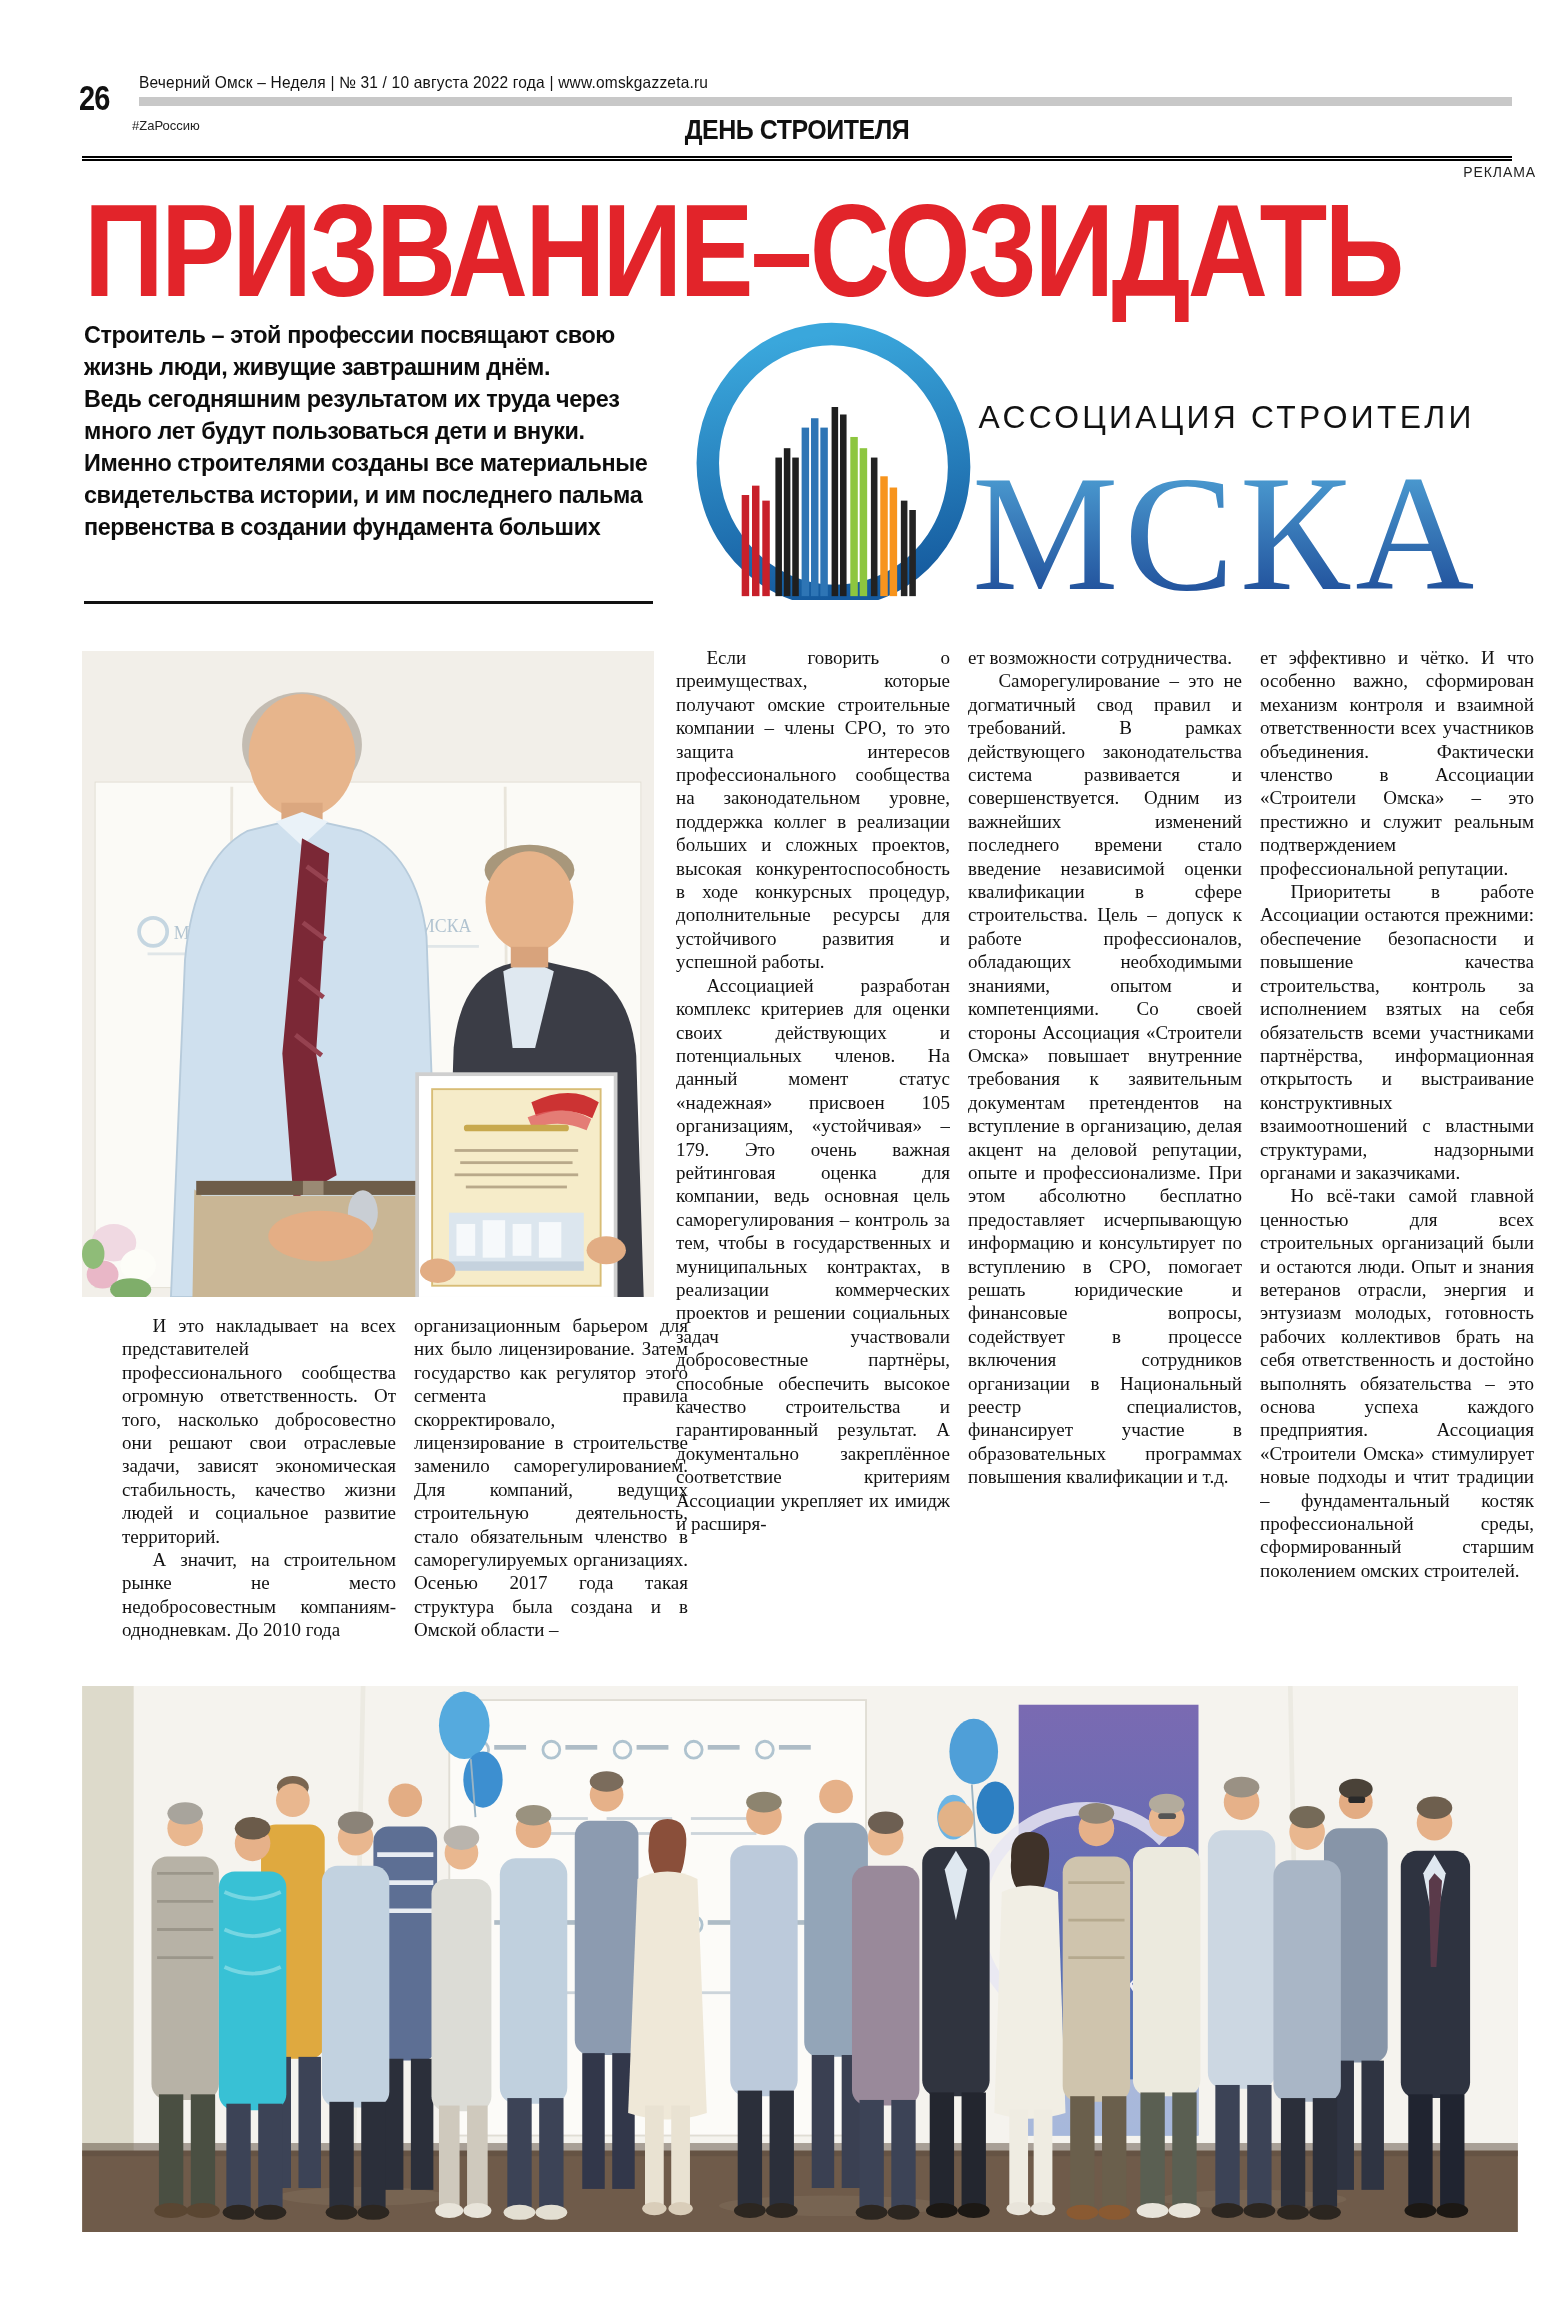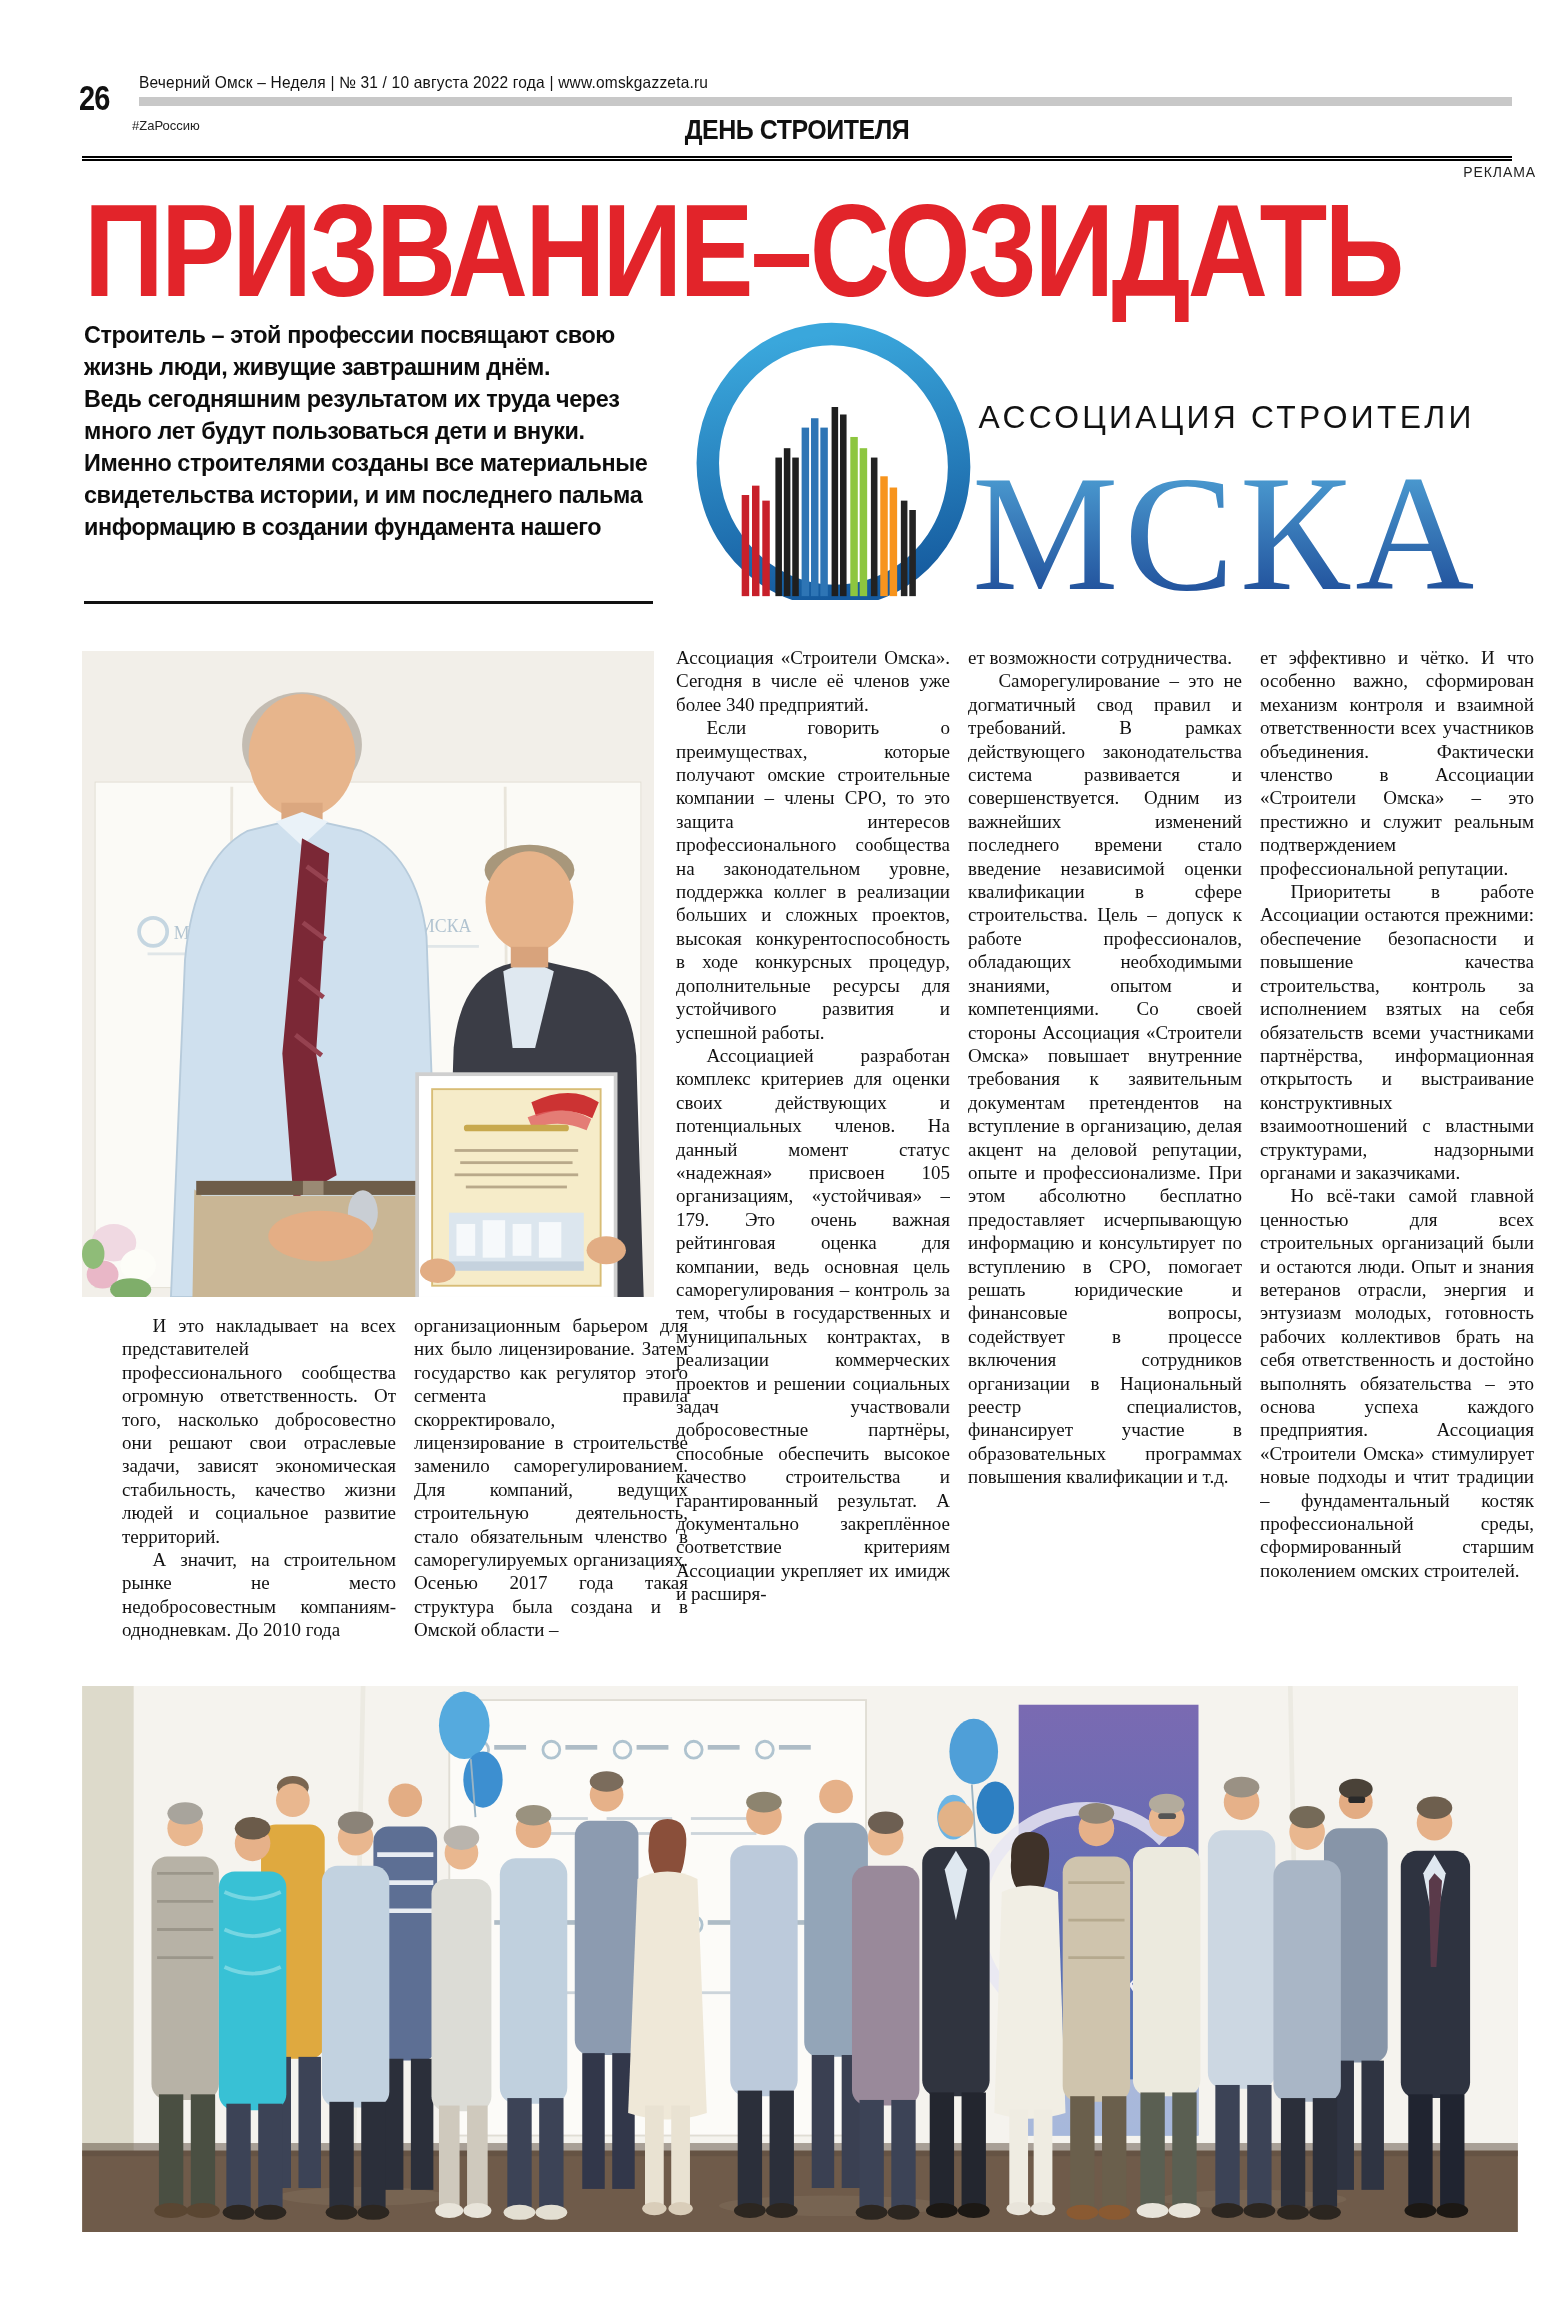--- a/index.html
+++ b/index.html
@@ -56,21 +56,21 @@
   <span>СОЗИДАТЬ</span>
 </div>
 
 <div class="abs lead">
   <div>Строитель – этой профессии посвящают свою</div>
   <div>жизнь люди, живущие завтрашним днём.</div>
   <div>Ведь сегодняшним результатом их труда через</div>
   <div>много лет будут пользоваться дети и внуки.</div>
   <div>Именно строителями созданы все материальные</div>
   <div>свидетельства истории, и им последнего пальма</div>
-  <div>информацию в создании фундамента нашего</div>
+  <div>первенства в создании фундамента больших</div>
 </div>
 <div class="abs lead-rule"></div>
 
 <svg class="abs" style="left:693px;top:317px;" width="824" height="283" viewBox="0 0 880 302">
   <defs>
     <linearGradient id="ringGrad" x1="0" y1="0" x2="0" y2="1">
       <stop offset="0" stop-color="#3aa7dc"></stop>
         <stop offset="1" stop-color="#155a9e"></stop>
     </linearGradient>
     <linearGradient id="wordGrad" x1="0" y1="0" x2="0" y2="1">
@@ -180,21 +180,20 @@
 </div>
 
 <div class="abs col c-under" style="left:82px;">
   <p>И это накладывает на всех представителей профессионального сообщества огромную ответственность. От того, насколько добросовестно они решают свои отраслевые задачи, зависят экономическая стабильность, качество жизни людей и социальное развитие территорий.</p>
   <p>А значит, на строительном рынке не место недобросовестным компаниям-однодневкам. До 2010 года</p>
 </div>
 <div class="abs col c-under" style="left:374px;">
   <p class="no-indent">организационным барьером для них было лицензирование. Затем государство как регулятор этого сегмента правила скорректировало, лицензирование в строительстве заменило саморегулированием. Для компаний, ведущих строительную деятельность, стало обязательным членство в саморегулируемых организациях. Осенью 2017 года такая структура была создана и в Омской области –</p>
 </div>
 <div class="abs col c-tall" style="left:676px;">
-  <p class="no-indent">Ассоциация «Строители Омска». Сегодня в числе её членов уже более 340 предприятий.</p>
   <p>Если говорить о преимуществах, которые получают омские строительные компании – члены СРО, то это защита интересов профессионального сообщества на законодательном уровне, поддержка коллег в реализации больших и сложных проектов, высокая конкурентоспособность в ходе конкурсных процедур, дополнительные ресурсы для устойчивого развития и успешной работы.</p>
   <p>Ассоциацией разработан комплекс критериев для оценки своих действующих и потенциальных членов. На данный момент статус «надежная» присвоен 105 организациям, «устойчивая» – 179. Это очень важная рейтинговая оценка для компании, ведь основная цель саморегулирования – контроль за тем, чтобы в государственных и муниципальных контрактах, в реализации коммерческих проектов и решении социальных задач участвовали добросовестные партнёры, способные обеспечить высокое качество строительства и гарантированный результат. А документально закреплённое соответствие критериям Ассоциации укрепляет их имидж и расширя-</p>
 </div>
 <div class="abs col c-tall" style="left:968px;">
   <p class="no-indent">ет возможности сотрудничества.</p>
   <p>Саморегулирование – это не догматичный свод правил и требований. В рамках действующего законодательства система развивается и совершенствуется. Одним из важнейших изменений последнего времени стало введение независимой оценки квалификации в сфере строительства. Цель – допуск к работе профессионалов, обладающих необходимыми знаниями, опытом и компетенциями. Со своей стороны Ассоциация «Строители Омска» повышает внутренние требования к заявительным документам претендентов на вступление в организацию, делая акцент на деловой репутации, опыте и профессионализме. При этом абсолютно бесплатно предоставляет исчерпывающую информацию и консультирует по вступлению в СРО, помогает решать юридические и финансовые вопросы, содействует в процессе включения сотрудников организации в Национальный реестр специалистов, финансирует участие в образовательных программах повышения квалификации и т.д.</p>
 </div>
 <div class="abs col c-tall" style="left:1260px;">
   <p class="no-indent">ет эффективно и чётко. И что особенно важно, сформирован механизм контроля и взаимной ответственности всех участников объединения. Фактически членство в Ассоциации «Строители Омска» – это престижно и служит реальным подтверждением профессиональной репутации.</p>
   <p>Приоритеты в работе Ассоциации остаются прежними: обеспечение безопасности и повышение качества строительства, контроль за исполнением взятых на себя обязательств всеми участниками партнёрства, информационная открытость и выстраивание конструктивных взаимоотношений с властными структурами, надзорными органами и заказчиками.</p>

